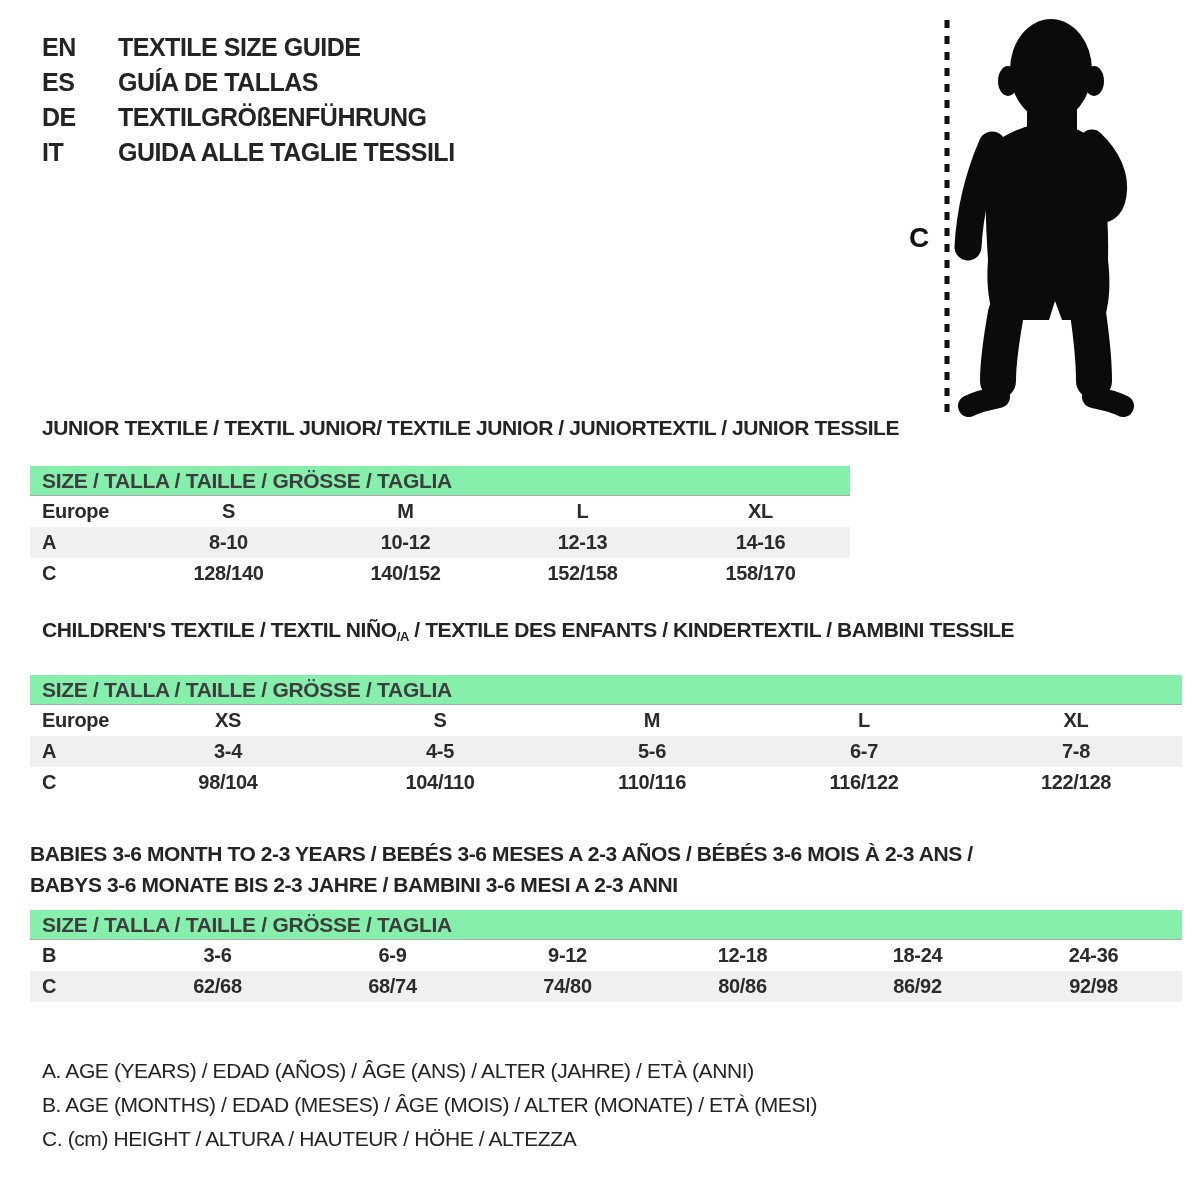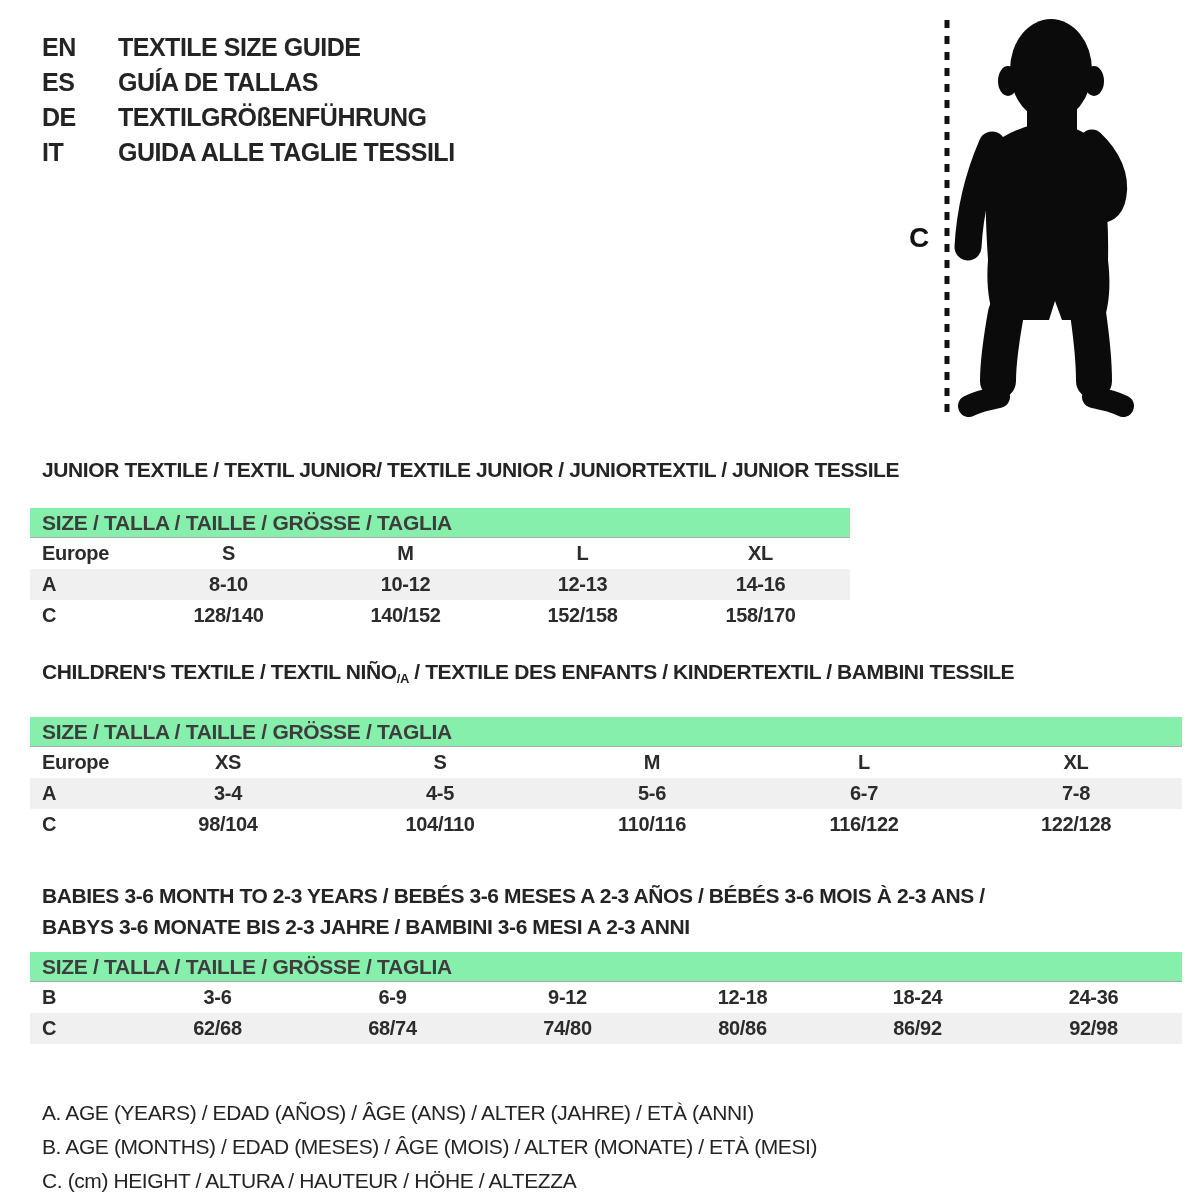--- a/index.html
+++ b/index.html
@@ -16,21 +16,21 @@
   .lang-block { position: absolute; top: 30px; left: 42px; }
   .lang-row { display: flex; height: 35px; align-items: center; }
   .lang-code { width: 76px; font-size: 25px; font-weight: 700; letter-spacing: -0.5px; }
   .lang-title { font-size: 25px; font-weight: 700; letter-spacing: -0.5px; white-space: nowrap; }
 
   
   .figure-svg { position: absolute; top: 15px; left: 895px; width: 250px; height: 405px; }
   .figure-svg text { font-family: "Liberation Sans", sans-serif; }
 
   
-  .content { position: absolute; left: 30px; top: 457px; width: 1152px; }
+  .content { position: absolute; left: 30px; top: 415px; width: 1152px; }
   .section-title {
     margin-left: 12px; font-size: 21px; font-weight: 700;
     letter-spacing: -0.4px; line-height: 25px; white-space: nowrap;
   }
   .title-sub { font-size: 13px; vertical-align: -4px; font-weight: 700; }
   .size-bar {
     margin-top: 26px; height: 30px; background: #86efac;
     border-bottom: 1px solid #ababab;
     display: flex; align-items: center; padding-left: 12px; box-sizing: border-box;
     font-size: 21px; font-weight: 700; color: #3d3d3d; letter-spacing: -0.3px;
@@ -42,21 +42,21 @@
   table.size-table td {
     height: 31px; padding: 0; text-align: center;
     font-size: 20px; font-weight: 700; letter-spacing: -0.3px; color: #2b2b2b;
     white-space: nowrap; overflow: hidden;
   }
   table.size-table td.row-label { text-align: left; padding-left: 12px; }
   tr.striped td { background: #f0f0f0; }
 
   .section-children { margin-top: 28px; }
   .section-babies { margin-top: 40px; }
-  .section-babies .babies-title-line { margin-left: 12px; font-size: 21px; font-weight: 700; letter-spacing: -0.4px; line-height: 31px; white-space: nowrap; }
+  .section-babies .babies-title-line { font-size: 21px; font-weight: 700; letter-spacing: -0.4px; line-height: 31px; white-space: nowrap; }
   .section-babies .size-bar { margin-top: 10px; }
 
   .legend { margin-top: 52px; margin-left: 12px; }
   .legend-line { font-size: 21px; font-weight: 400; letter-spacing: -0.4px; line-height: 34px; white-space: nowrap; }
 </style>
 </head>
 <body>
 
 <div class="page">
 

